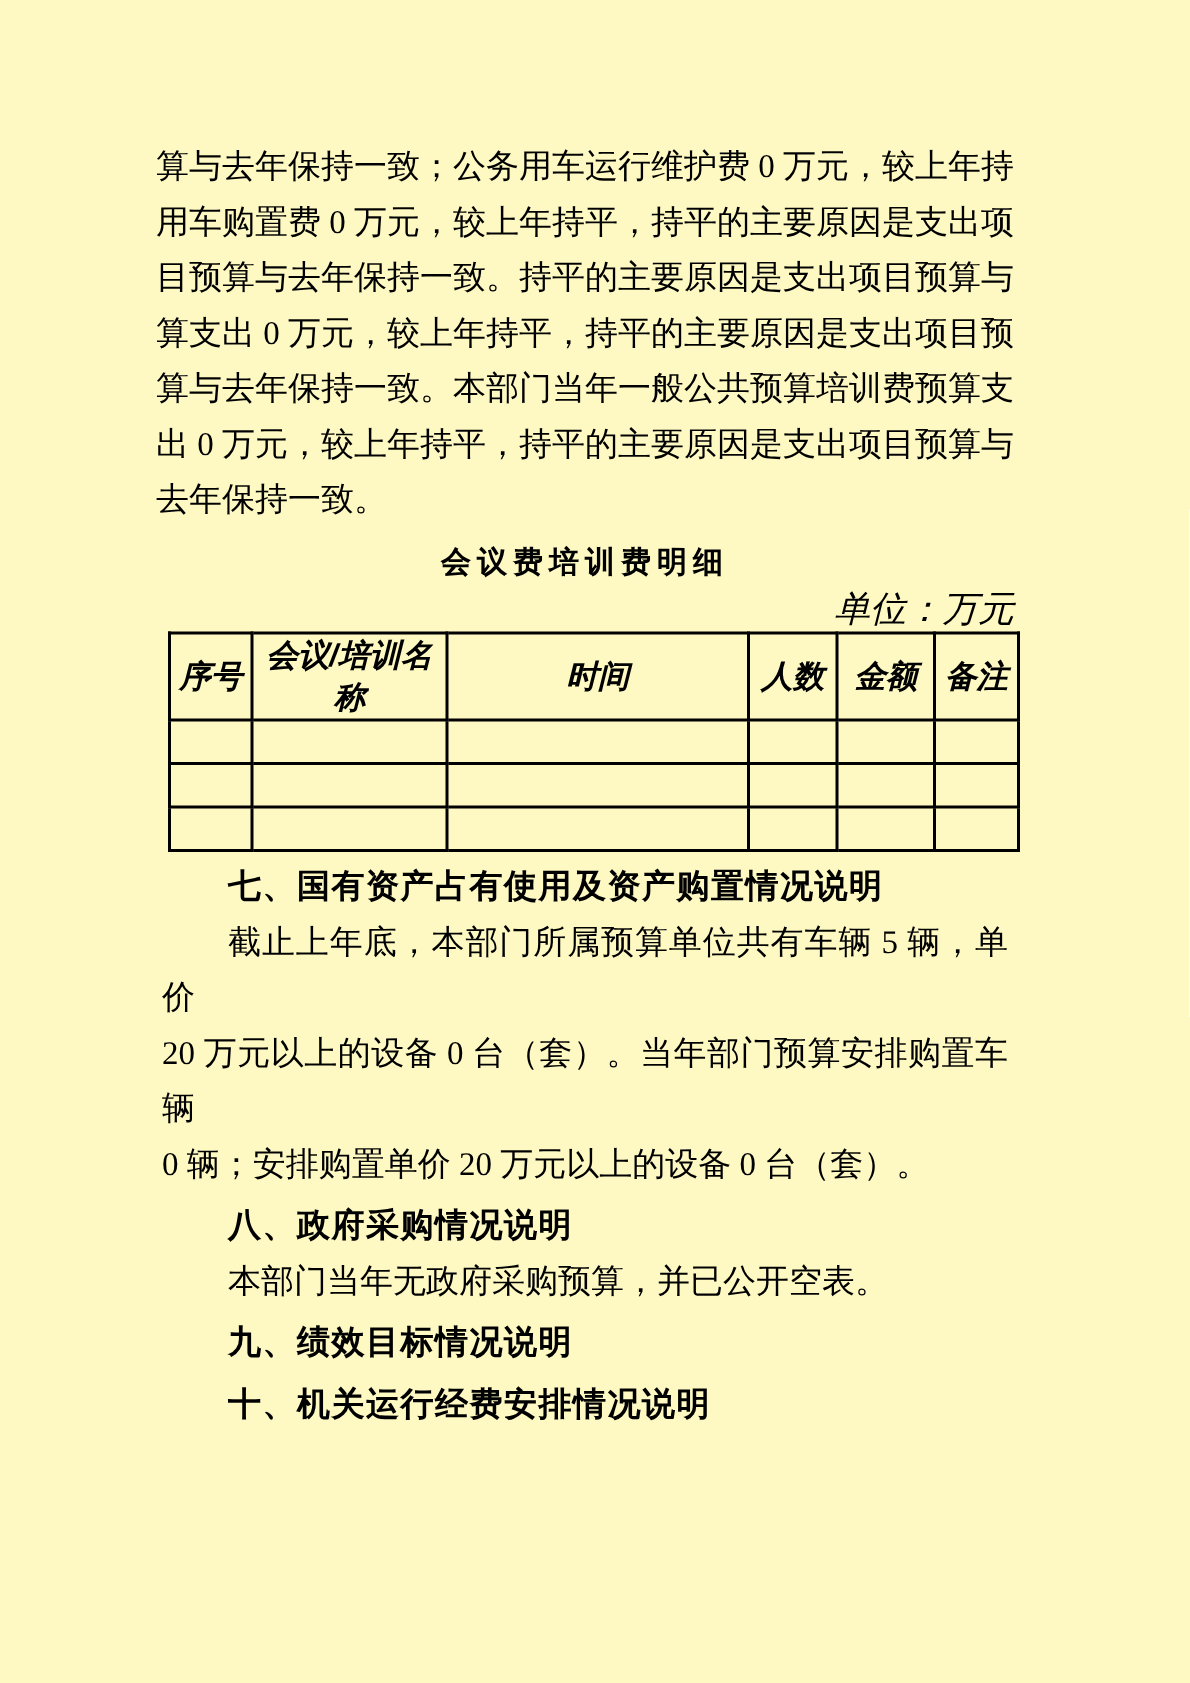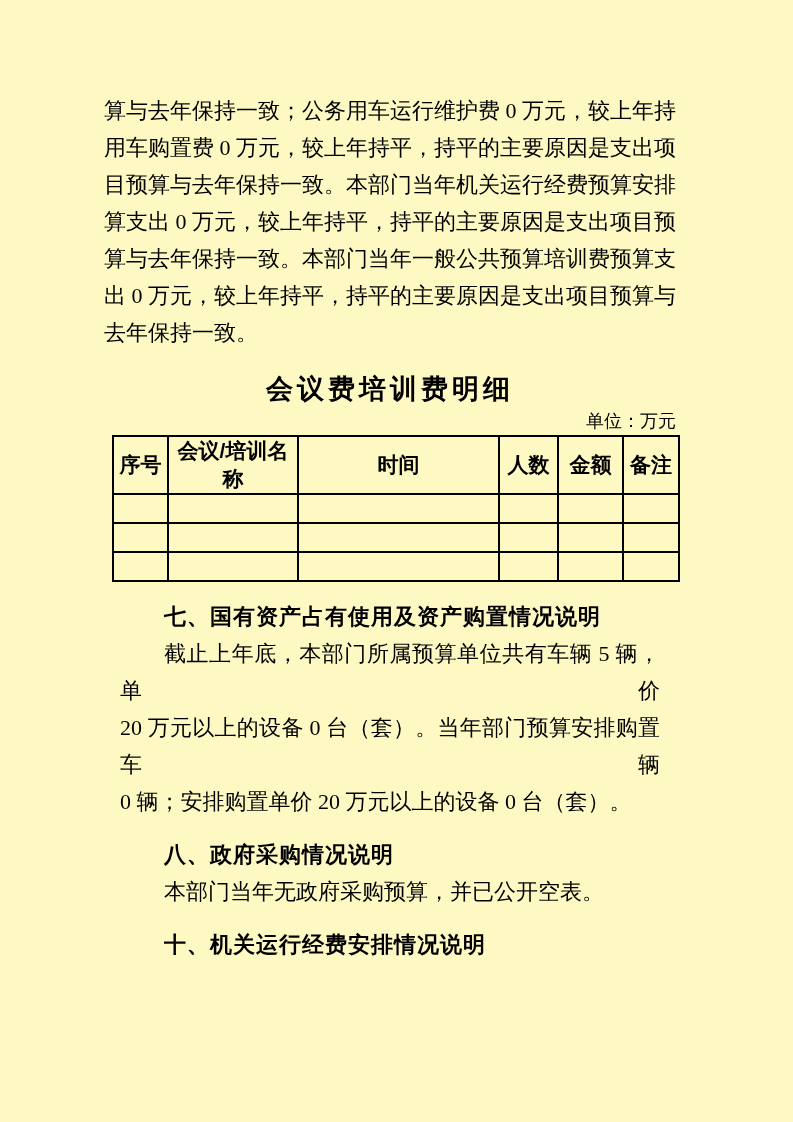--- a/index.html
+++ b/index.html
@@ -23,82 +23,84 @@
     font-family: "Liberation Serif", "DejaVu Serif", serif;
     font-size: 22px;
     line-height: 37px;
     white-space: nowrap;
     color: #000000;
   }
   .bodytext .line { white-space: normal; }
   .line.justify { text-align: justify; text-align-last: justify; }
   .line.indent { text-indent: 2em; }
   .doc-title {
-    margin-top: 20px;
+    margin-top: 6px;
     font-family: "Liberation Sans", "DejaVu Sans", sans-serif;
     font-weight: 700;
-    font-size: 27px;
+    font-size: 20px;
     letter-spacing: 4px;
     line-height: 37px;
     text-align: center;
     color: #000000;
   }
   .unit-line {
     font-family: "Liberation Serif", "DejaVu Serif", serif;
-    font-size: 18px;
+    font-style: italic;
+    font-size: 24px;
     line-height: 27px;
     text-align: right;
     color: #000000;
   }
   table.meeting-table {
     border-collapse: collapse;
     table-layout: fixed;
     width: 566px;
     margin-left: 8px;
+    font-style: italic;
   }
   table.meeting-table th, table.meeting-table td {
     border: 2px solid #000000;
     padding: 0;
   }
   table.meeting-table th {
     height: 39px;
     font-family: "Liberation Sans", "DejaVu Sans", sans-serif;
     font-weight: 600;
     font-size: 21px;
     text-align: center;
     vertical-align: middle;
     color: #000000;
   }
   table.meeting-table td {
     height: 27px;
     font-family: "Liberation Serif", "DejaVu Serif", serif;
     font-size: 18px;
   }
-  .section { margin: 16px; }
+  .section { margin: 4px; }
   .section:first-of-type { margin-top: 8px; }
   .sec-heading {
     font-family: "Liberation Sans", "DejaVu Sans", sans-serif;
     font-weight: 700;
     font-size: 22px;
     line-height: 37px;
     text-indent: 2em;
     letter-spacing: 1px;
     color: #000000;
   }
 </style>
 </head>
 <body>
 
 <div class="page">
   <div class="content">
 
     <div class="bodytext">
         <div class="line justify">算与去年保持一致；公务用车运行维护费 0 万元，较上年持</div>
         <div class="line justify">用车购置费 0 万元，较上年持平，持平的主要原因是支出项</div>
-        <div class="line justify">目预算与去年保持一致。本部门当年机关运行经费预算安排</div>
+        <div class="line justify">目预算与去年保持一致。持平的主要原因是支出项目预算与</div>
         <div class="line justify">算支出 0 万元，较上年持平，持平的主要原因是支出项目预</div>
         <div class="line justify">算与去年保持一致。本部门当年一般公共预算培训费预算支</div>
         <div class="line justify">出 0 万元，较上年持平，持平的主要原因是支出项目预算与</div>
         <div class="line">去年保持一致。</div>
       </div>
 
     <div class="doc-title">会议费培训费明细</div>
 
     <div class="unit-line">单位：万元</div>
 
@@ -159,20 +161,21 @@
     </div>
 
     <div class="section">
       <div class="sec-heading">八、政府采购情况说明</div>
       <div class="bodytext">
           <div class="line indent">本部门当年无政府采购预算，并已公开空表。</div>
         </div>
     </div>
 
     <div class="section">
+      <div class="sec-heading">九、绩效目标情况说明</div>
     </div>
 
     <div class="section">
       <div class="sec-heading">十、机关运行经费安排情况说明</div>
     </div>
 
   </div>
 </div>
 
 </body></html>

